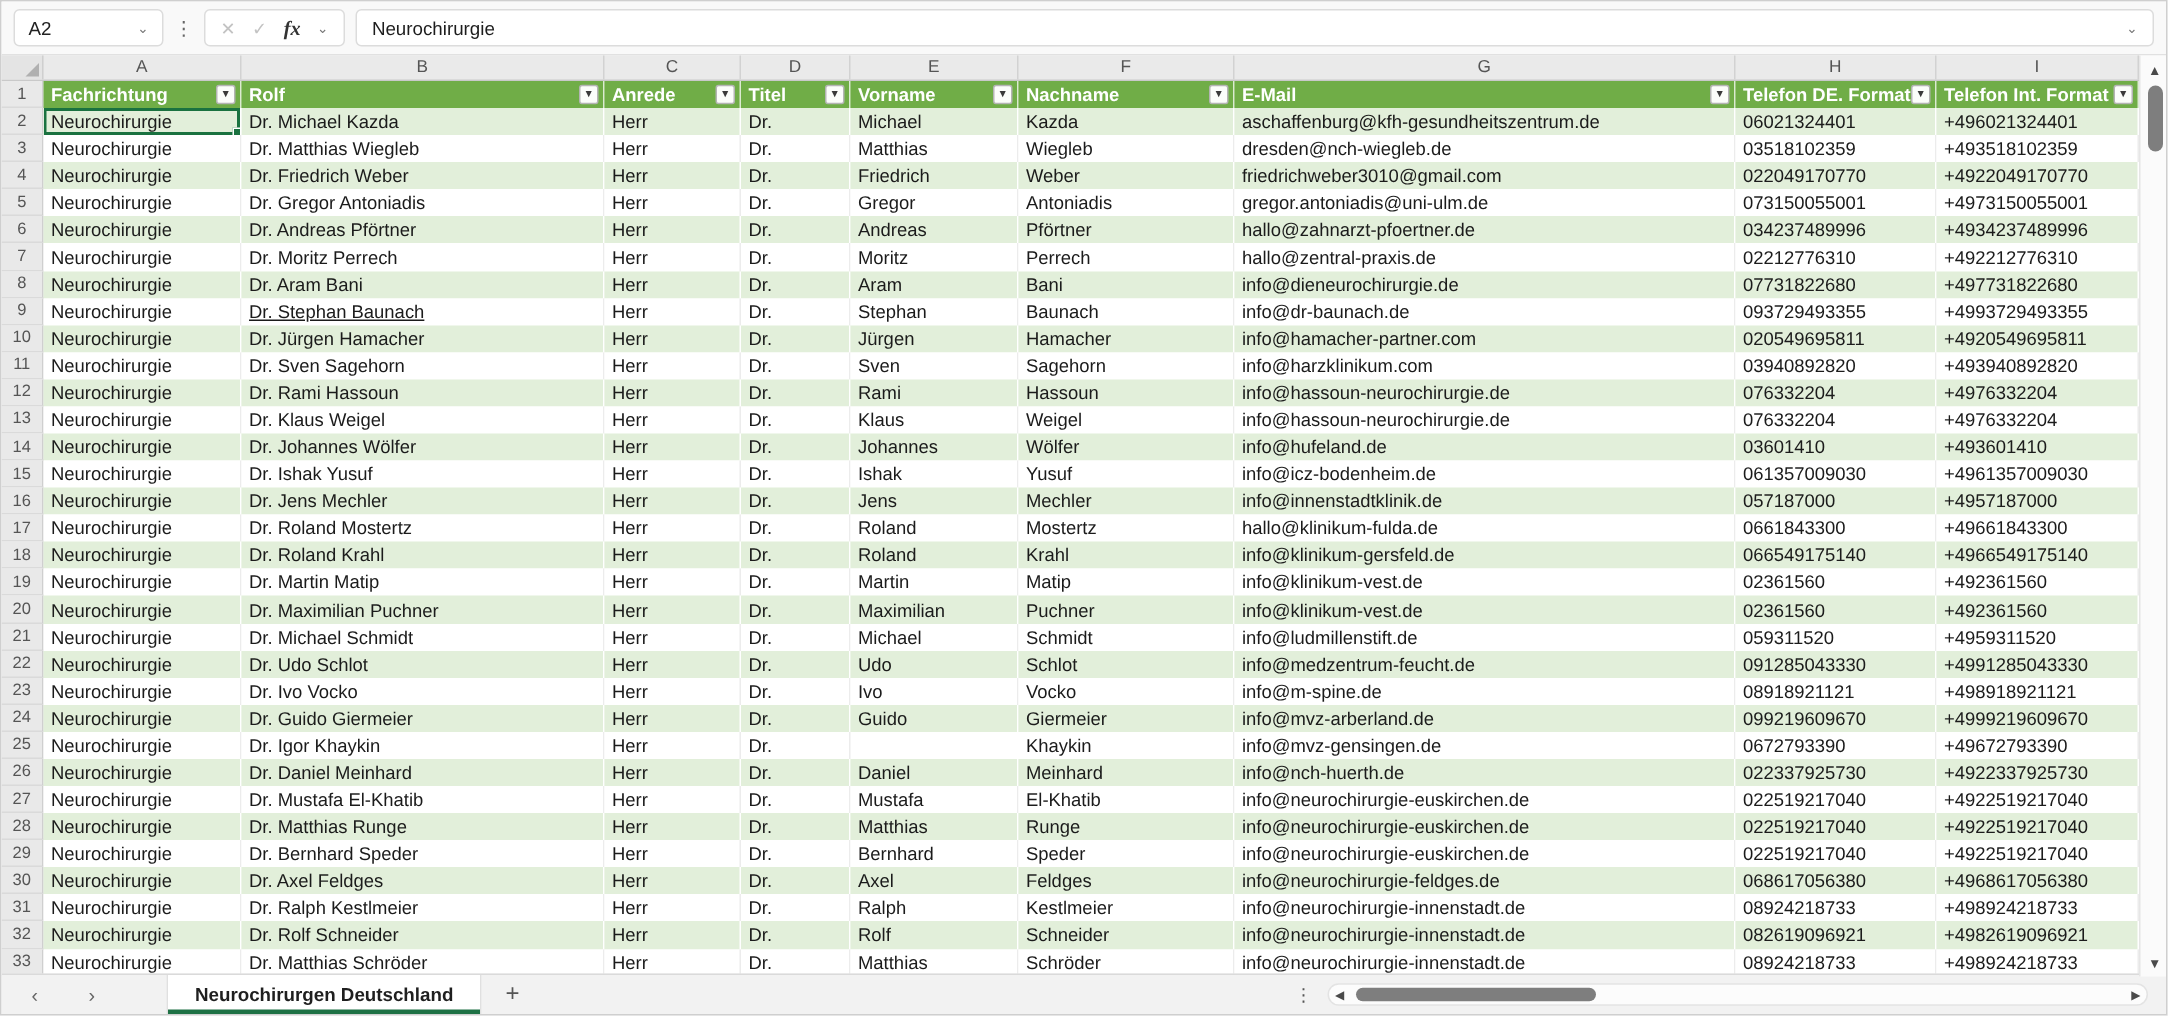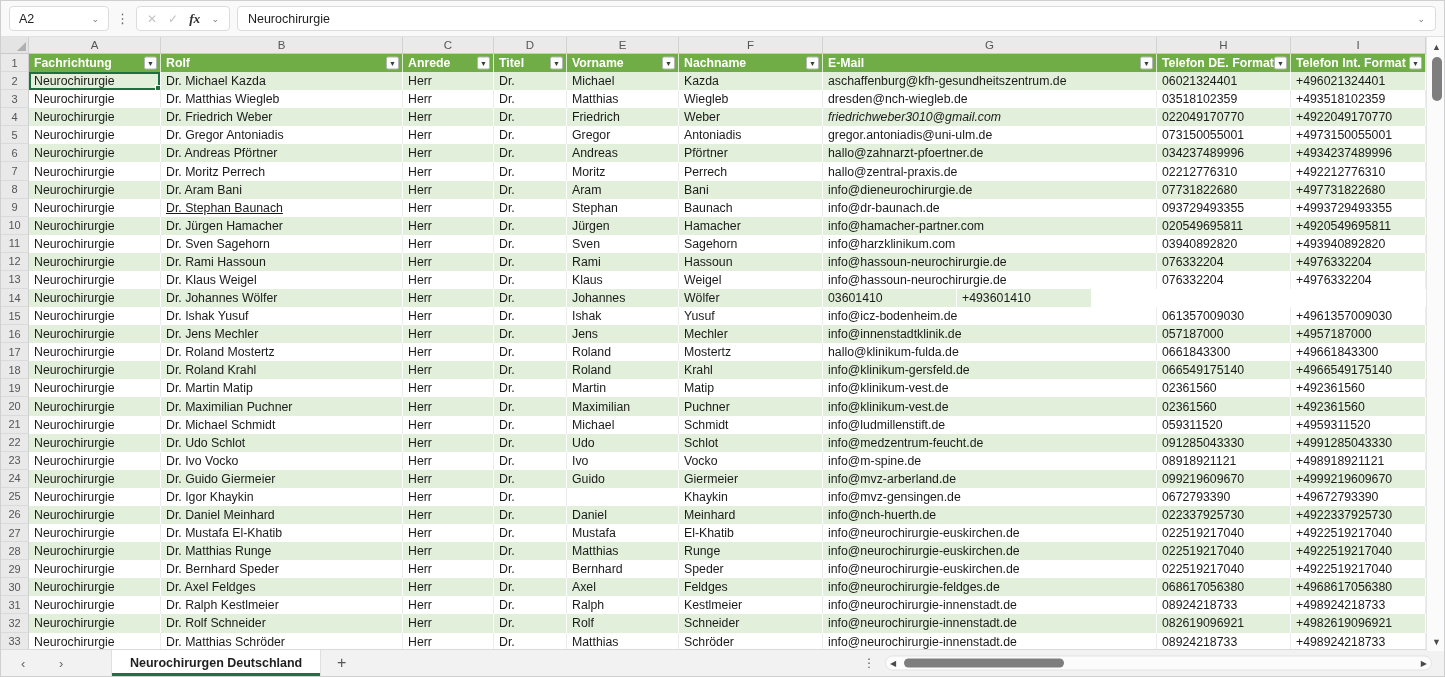--- a/index.html
+++ b/index.html
@@ -207,21 +207,21 @@
         <div class="cell" style="width: 135px;">+493518102359</div>
       </div>
       <div class="grow r-green">
         <div class="rnum">4</div>
         <div class="cell" style="width: 132px;">Neurochirurgie</div>
         <div class="cell" style="width: 242px;">Dr. Friedrich Weber</div>
         <div class="cell" style="width: 91px;">Herr</div>
         <div class="cell" style="width: 73px;">Dr.</div>
         <div class="cell" style="width: 112px;">Friedrich</div>
         <div class="cell" style="width: 144px;">Weber</div>
-        <div class="cell" style="width: 334px; font-style: italic;">friedrichweber3010@gmail.com</div>
+        <div class="cell" style="width: 334px;">friedrichweber3010@gmail.com</div>
         <div class="cell" style="width: 134px;">022049170770</div>
         <div class="cell" style="width: 135px;">+4922049170770</div>
       </div>
       <div class="grow r-white">
         <div class="rnum">5</div>
         <div class="cell" style="width: 132px;">Neurochirurgie</div>
         <div class="cell" style="width: 242px;">Dr. Gregor Antoniadis</div>
         <div class="cell" style="width: 91px;">Herr</div>
         <div class="cell" style="width: 73px;">Dr.</div>
         <div class="cell" style="width: 112px;">Gregor</div>
@@ -327,20 +327,21 @@
         <div class="cell" style="width: 135px;">+4976332204</div>
       </div>
       <div class="grow r-green">
         <div class="rnum">14</div>
         <div class="cell" style="width: 132px;">Neurochirurgie</div>
         <div class="cell" style="width: 242px;">Dr. Johannes Wölfer</div>
         <div class="cell" style="width: 91px;">Herr</div>
         <div class="cell" style="width: 73px;">Dr.</div>
         <div class="cell" style="width: 112px;">Johannes</div>
         <div class="cell" style="width: 144px;">Wölfer</div>
+        <div class="cell" style="width: 334px;">info@hufeland.de</div>
         <div class="cell" style="width: 134px;">03601410</div>
         <div class="cell" style="width: 135px;">+493601410</div>
       </div>
       <div class="grow r-white">
         <div class="rnum">15</div>
         <div class="cell" style="width: 132px;">Neurochirurgie</div>
         <div class="cell" style="width: 242px;">Dr. Ishak Yusuf</div>
         <div class="cell" style="width: 91px;">Herr</div>
         <div class="cell" style="width: 73px;">Dr.</div>
         <div class="cell" style="width: 112px;">Ishak</div>

